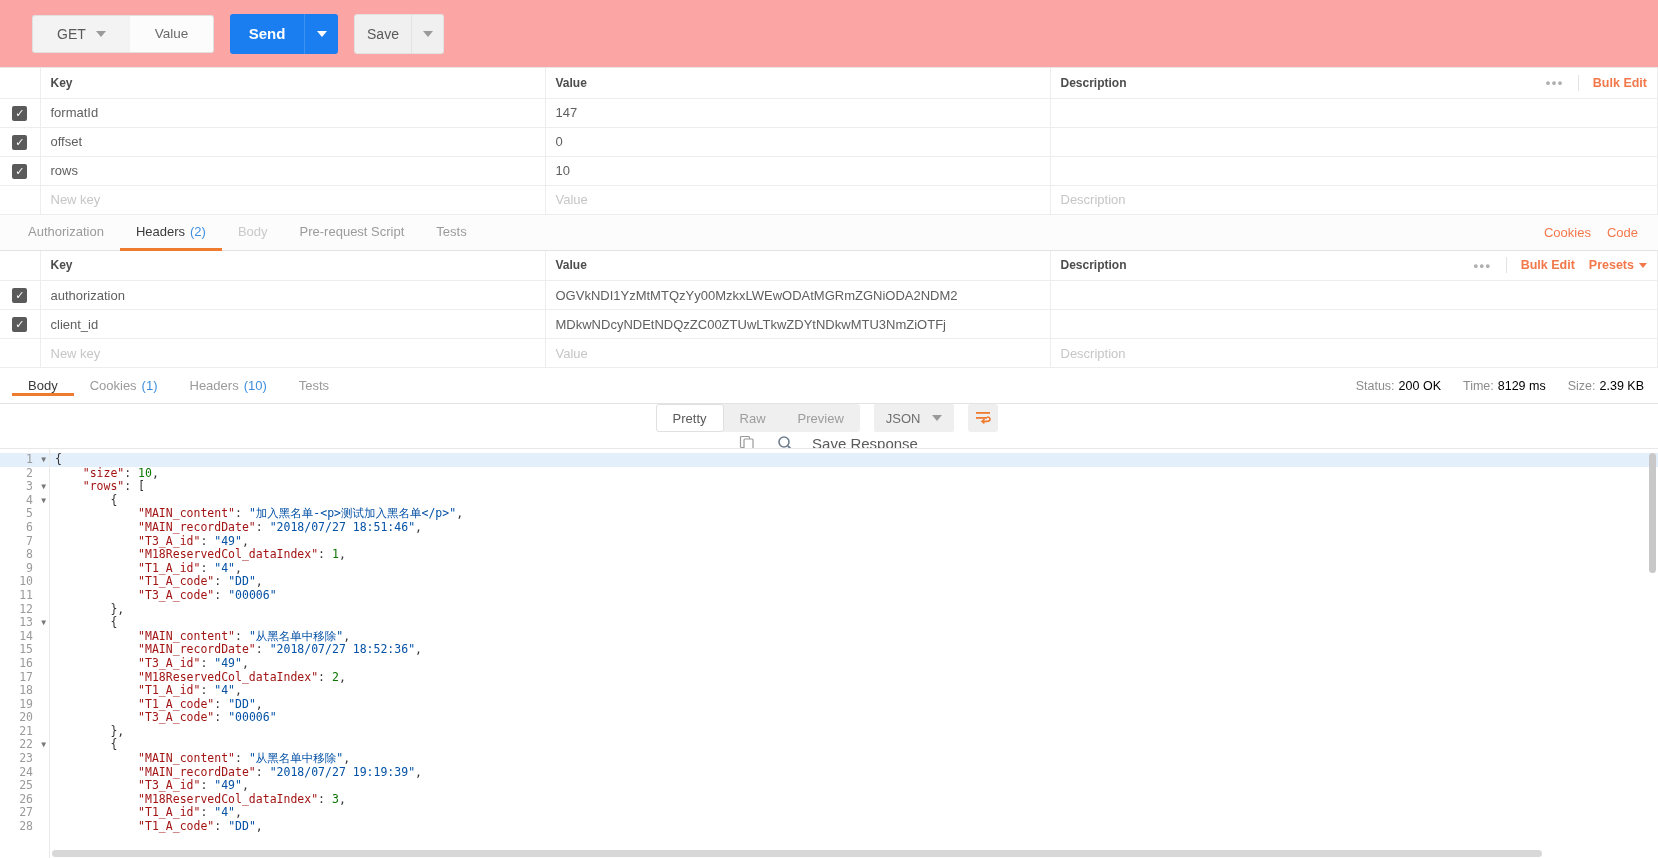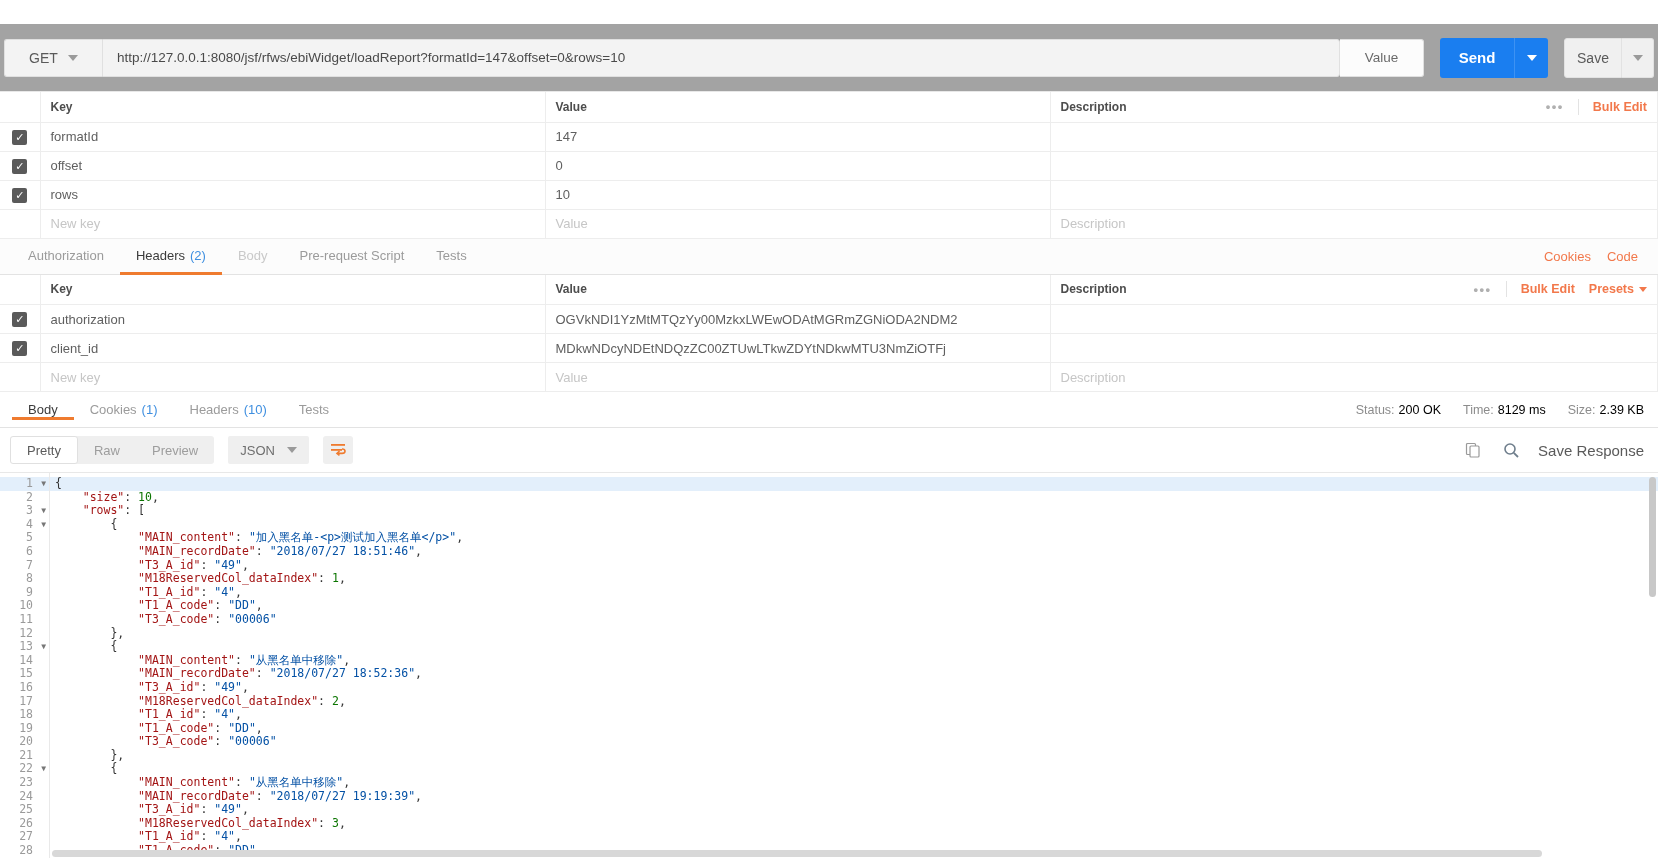--- a/index.html
+++ b/index.html
@@ -10,24 +10,23 @@
     background: #ffffff;
     font-family: "Liberation Sans", sans-serif;
     -webkit-font-smoothing: antialiased;
   }
   .app { width: 1658px; height: 858px; position: relative; display: flex; flex-direction: column; }
 
   
   .urlbar {
     height: 68px; flex: 0 0 68px;
     display: flex; align-items: center;
-    padding: 0 4px;
-    background: #a3a3a3;
+    padding: 0 32px;
+    background: #fca5a5;
     border-bottom: 1px solid #e8e8e8;
-    margin-top: 24px;
   }
   .method-box {
     width: 98px; height: 38px;
     border: 1px solid #e0e0e0; border-right: none;
     border-radius: 3px 0 0 3px;
     background: #f3f3f3;
     display: flex; align-items: center; justify-content: center; gap: 10px;
     font-size: 14px; color: #5a5a5a;
   }
   .chev {
@@ -147,22 +146,22 @@
   
   .resp-strip {
     height: 36px; display: flex; align-items: center; justify-content: space-between;
     border-bottom: 1px solid #e3e3e3; background: #fff; padding: 0 14px 0 12px;
   }
   .meta { display: flex; align-items: center; gap: 22px; font-size: 12.5px; color: #8c8c8c; }
   .meta b { color: #000000; font-weight: normal; margin-left: 4px; }
 
   
   .resp-toolbar {
-    height: 44px; display: flex; align-items: center; justify-content: space-between;
-    padding: 0 14px 0 10px; background: #fff;
+    height: 44px; display: flex; align-items: center; 
+    padding: 0 14px 0 10px; background: #fff; flex-direction: column;
   }
   .seg {
     display: flex; background: #efefef; border-radius: 3px; overflow: hidden;
     height: 28px; align-items: stretch;
   }
   .seg div { display: flex; align-items: center; padding: 0 16px; font-size: 13px; color: #9d9d9d; }
   .seg div.on { background: #fff; color: #5a5a5a; border: 1px solid #e0e0e0; border-radius: 3px; }
   .fmt-select {
     height: 28px; background: #efefef; border-radius: 2px; margin-left: 14px;
     display: flex; align-items: center; gap: 12px; padding: 0 12px;
@@ -213,23 +212,20 @@
 </style>
 </head>
 <body>
 
 <div class="app">
 
   <div class="urlbar">
     <div class="method-box">
       <span>GET</span>
       <span class="chev"></span>
-    </div>
-    <div class="url-input">
-      <span>http://127.0.0.1:8080/jsf/rfws/ebiWidget/loadReport?formatId=147&amp;offset=0&amp;rows=10</span>
     </div>
     <div class="params-btn">
       <span>Value</span>
     </div>
     <div class="send-group">
       <div class="send-btn">
         <span>Send</span>
       </div>
       <div class="send-caret">
         <span class="chev-white"></span>

